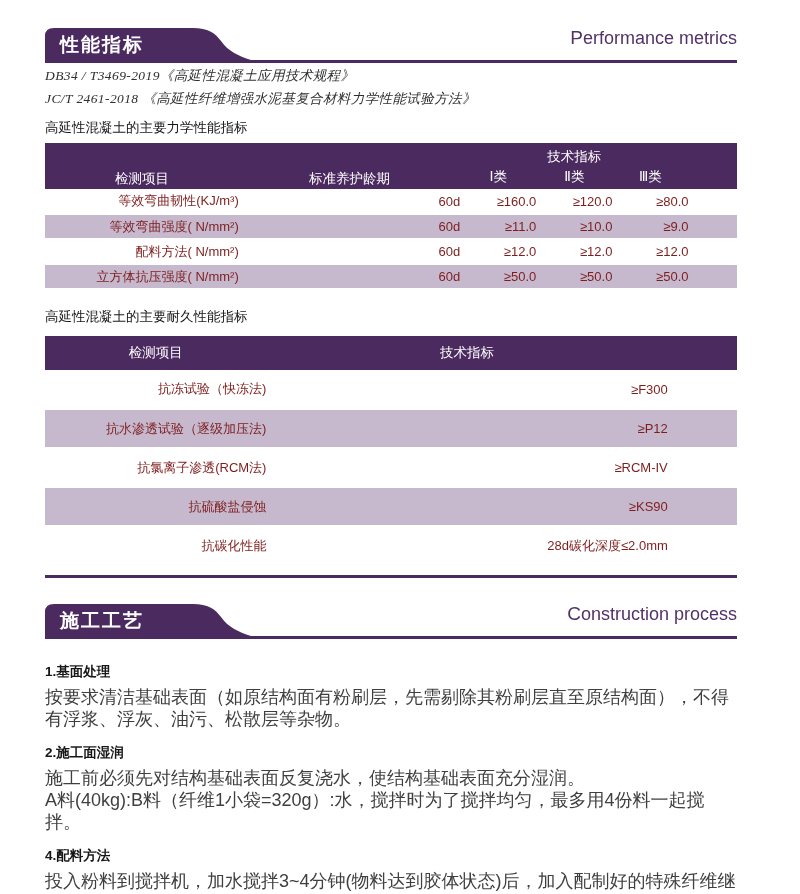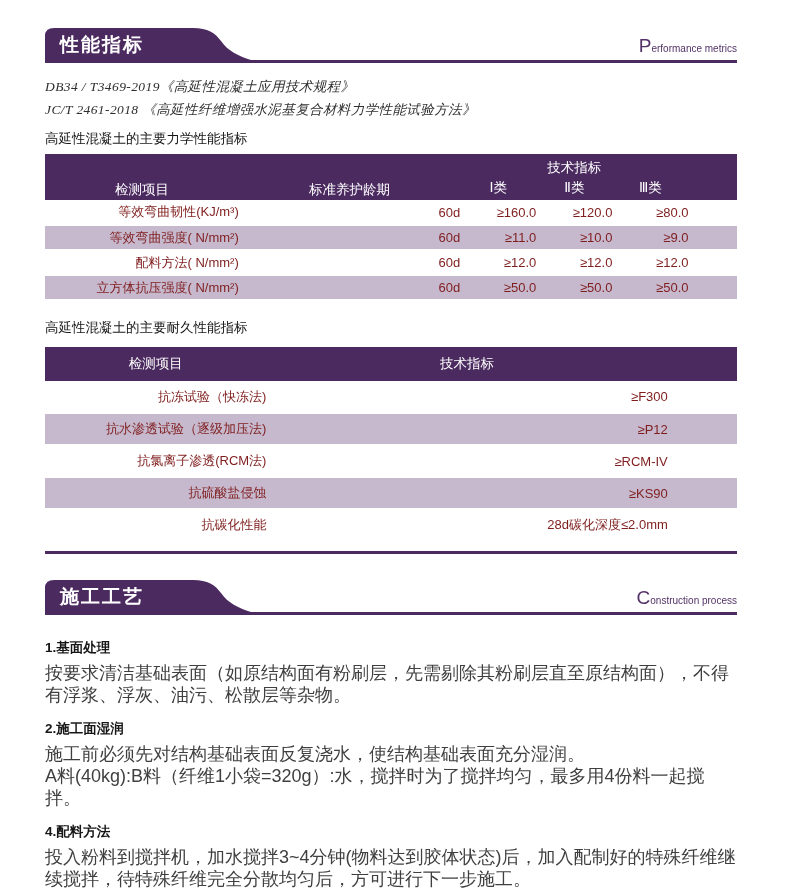--- a/index.html
+++ b/index.html
@@ -21,26 +21,26 @@
     position:relative;display:flex;align-items:flex-end;justify-content:space-between;
     border-bottom:3px solid var(--accent);height:35px;
   }
   .tab{position:relative;width:206px;height:32px;flex:0 0 auto;padding-left:47px;}
   .tab svg{position:absolute;left:0;top:0;width:100%;height:100%;display:block;}
   .tab-label{
     position:absolute;left:15px;top:4px;color:#ffffff;font-size:19px;font-weight:bold;
     letter-spacing:2px;white-space:nowrap;
   }
   .banner-en{
-    color:var(--accent-soft);font-size:10px;padding-bottom:3px;white-space:nowrap;margin-top:12px;
+    color:var(--accent-soft);font-size:18px;padding-bottom:11px;white-space:nowrap;margin-top:12px;
   }
   .banner-en::first-letter{font-size:19px;}
 
   
-  .standards{margin-top:12px;}
+  .standards{margin-top:1px;}
   .standard-line{
     font-family:"Liberation Serif","DejaVu Serif",serif;font-style:italic;
     font-size:13.5px;line-height:23px;color:#2f2f2f;letter-spacing:0.4px;
   }
   .tbl-title{font-size:13.5px;font-weight:normal;color:#151515;margin:9px 0 6px 0;}
   .tbl-title.second{margin-top:18px;margin-bottom:10px;}
 
   
   table{border-collapse:collapse;width:100%;table-layout:fixed;}
   thead th{
@@ -49,21 +49,21 @@
   }
   .t1 thead tr.r1 th{height:24px;vertical-align:bottom;padding-bottom:1px;}
   .t1 thead tr.r2 th{height:22px;vertical-align:top;padding-top:1px;}
   .t1 thead th[rowspan]{vertical-align:middle;padding:0;}
   tbody td{
     text-align:right;font-size:13px;color:#7f1d1d;height:25px;padding:0;
   }
   tbody tr{border-bottom:2px solid #ffffff;}
   tbody tr:nth-child(even){background:var(--stripe);}
   .t2 thead th{height:34px;}
-  .t2 tbody td{height:32px;}
+  .t2 tbody td{height:39px;}
   .divider{height:3px;background:var(--accent);margin-top:9px;}
 
   
   .construction{margin-top:24px;}
   .step-heading{font-size:13.5px;font-weight:bold;color:#161616;margin:14px 0 5px 0;}
   .step-body{font-size:18px;line-height:22px;color:#3f3f3f;margin:0;}
 
   .banner.mid{margin-top:26px;}
 </style>
 </head>

